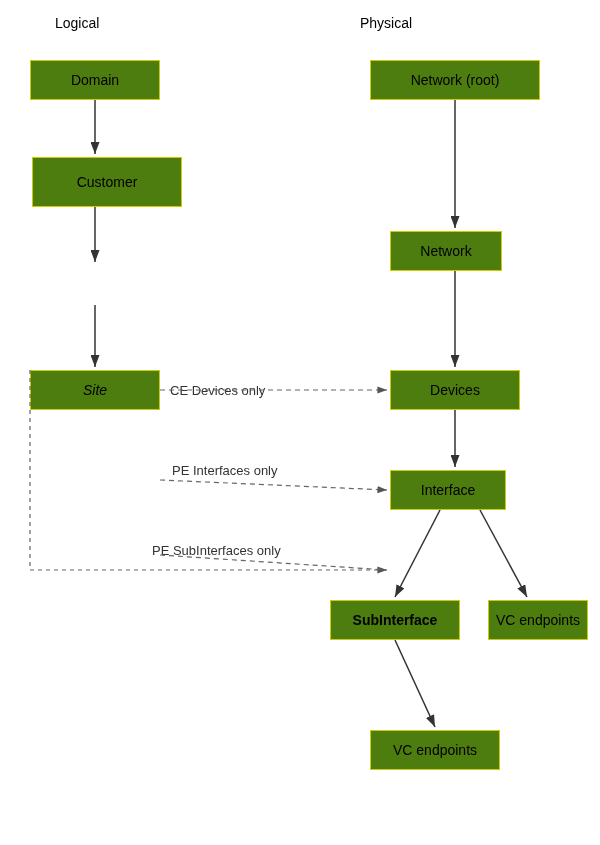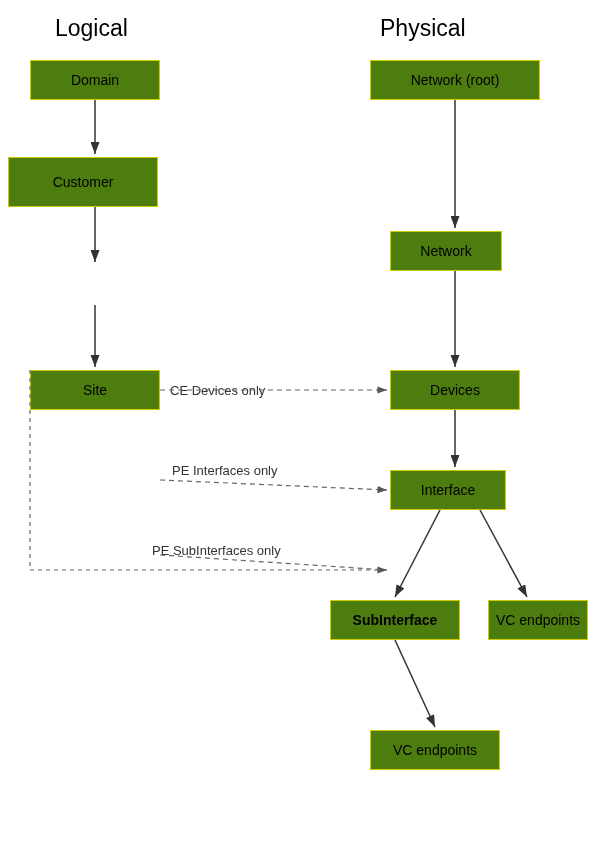--- a/index.html
+++ b/index.html
@@ -14,21 +14,21 @@
     }
 
     .diagram {
       position: relative;
       width: 600px;
       height: 845px;
     }
 
     .section-title {
       position: absolute;
-      font-size: 23px;
+      font-size: 14px;
       font-weight: normal;
       color: #000;
     }
 
     .box {
       position: absolute;
       background: #4d7c0f;
       border: 1px solid #cccc00;
       display: flex;
       align-items: center;
@@ -52,25 +52,25 @@
       font-size: 13px;
       color: #333;
     }
   </style>
 </head>
 <body>
 
 <div class="diagram">
 
   <div class="section-title" style="left:55px; top:15px;">Logical</div>
-  <div class="section-title" style="left:380px; top:15px;">Physical</div>
+  <div class="section-title" style="left:360px; top:15px;">Physical</div>
 
   <div class="box" style="left:30px; top:60px; width:130px; height:40px;">Domain</div>
-  <div class="box" style="left:8px; top:157px; width:150px; height:50px;">Customer</div>
-  <div class="box" style="left:30px; top:370px; width:130px; height:40px;">Site</div>
+  <div class="box" style="left:32px; top:157px; width:150px; height:50px;">Customer</div>
+  <div class="box" style="left:30px; top:370px; width:130px; height:40px;font-style:italic;">Site</div>
 
   <div class="box" style="left:370px; top:60px; width:170px; height:40px;">Network (root)</div>
   <div class="box" style="left:390px; top:231px; width:112px; height:40px;">Network</div>
   <div class="box" style="left:390px; top:370px; width:130px; height:40px;">Devices</div>
   <div class="box" style="left:390px; top:470px; width:116px; height:40px;">Interface</div>
   <div class="box" style="left:330px; top:600px; width:130px; height:40px;font-weight:bold;">SubInterface</div>
   <div class="box" style="left:488px; top:600px; width:100px; height:40px;">VC endpoints</div>
   <div class="box" style="left:370px; top:730px; width:130px; height:40px;">VC endpoints</div>
 
   <div class="label" style="left:170px; top:383px;">CE Devices only</div>

